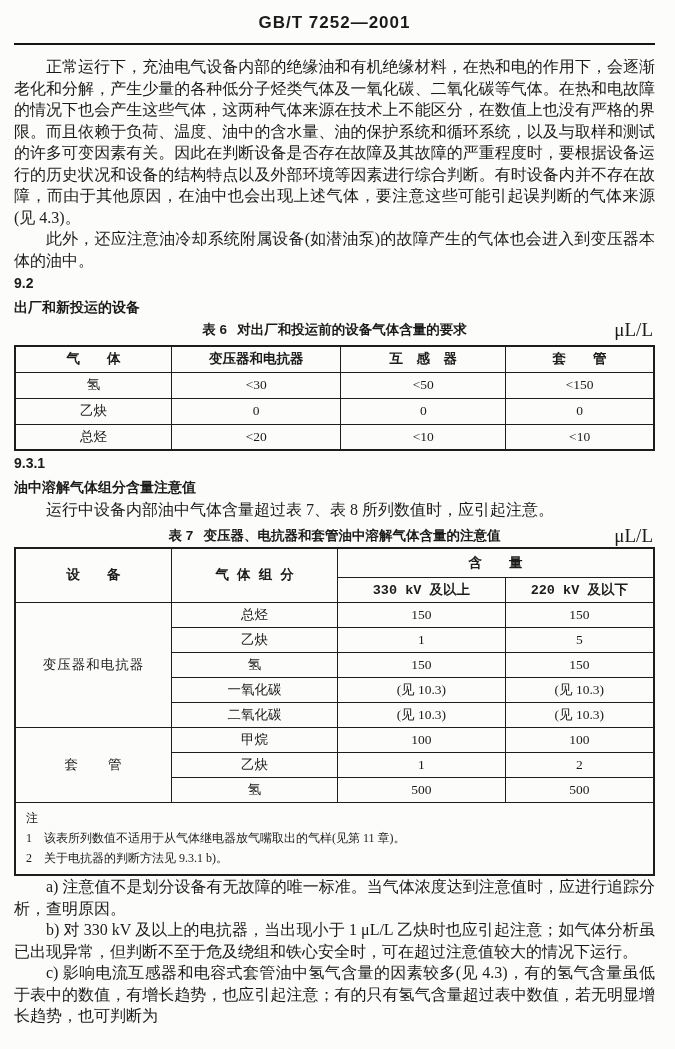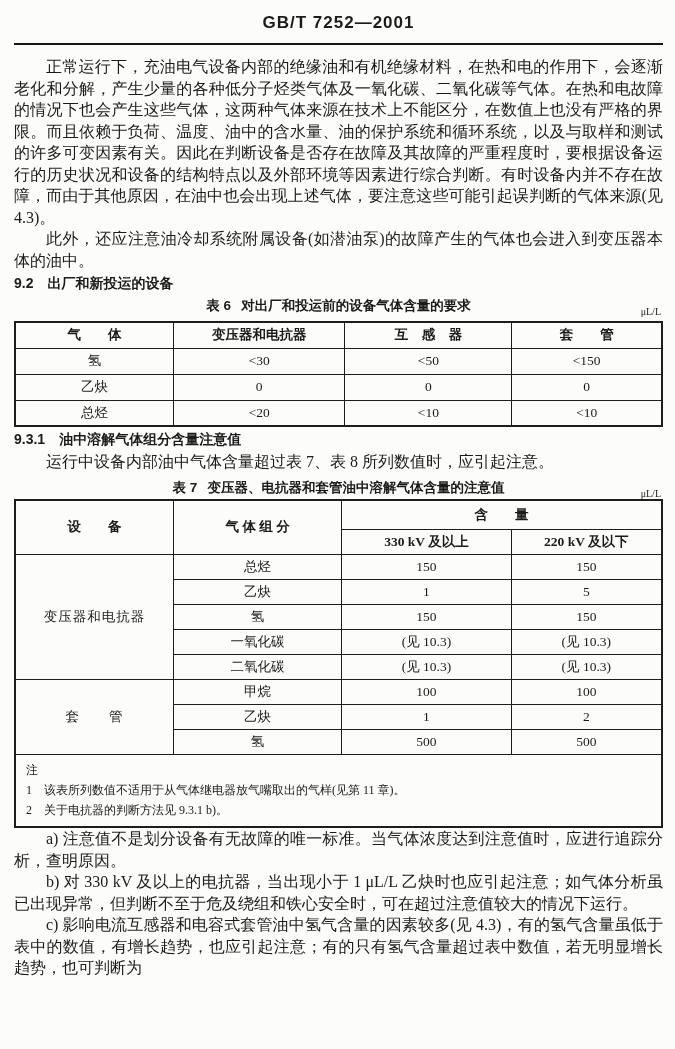--- a/index.html
+++ b/index.html
@@ -5,21 +5,21 @@
   * { margin:0; padding:0; box-sizing:border-box; }
   html,body { background:#ffffff; }
   .page {
     position:relative;
     width:675px; height:1049px;
     background:#fcfcfa;
     font-family:"Liberation Serif","DejaVu Serif",serif;
     color:#1b1b1b;
     overflow:hidden;
   }
-  .content { padding:8px 12px 0 14px; }
+  .content { padding:8px 20px 0 14px; }
 
   .doc-header {
     text-align:center;
     font-family:"Liberation Sans","DejaVu Sans",sans-serif;
     font-weight:bold;
     font-size:17px;
     letter-spacing:1px;
     height:30px;
     line-height:30px;
   }
@@ -32,56 +32,57 @@
     text-indent:2em;
   }
   .intro-p1 { margin-top:11px; }
 
   .sec-heading {
     font-family:"Liberation Sans","DejaVu Sans",sans-serif;
     font-weight:bold;
     font-size:14px;
     line-height:24px;
     display:flex;
+    flex-direction:column;
   }
   .sec-heading .sec-num { margin-right:14px; }
 
   .tbl-caption {
     position:relative;
     text-align:center;
     font-family:"Liberation Sans","DejaVu Sans",sans-serif;
     font-weight:bold;
     font-size:13.5px;
     height:22px; line-height:22px;
   }
   .tbl-caption .cap-num { margin-right:10px; }
   .tbl-caption .unit {
-    position:absolute; right:2px; top:6px;
+    position:absolute; right:2px; top:0;
     font-family:"Liberation Serif","DejaVu Serif",serif;
     font-weight:normal;
-    font-size:10px;
+    font-size:19px;
   }
   .cap6 { }
   .cap7 { margin-top:4px; }
 
   table {
     width:100%;
     border-collapse:collapse;
     border:2px solid #1d1d1d;
     table-layout:fixed;
   }
   th, td {
     border:1px solid #1d1d1d;
     text-align:center;
     vertical-align:middle;
     font-size:13.5px;
     padding:0 4px;
   }
   th {
-    font-family:Liberation Serif, serif;
+    font-family:Liberation Mono, monospace;
     font-weight:bold;
   }
   td { font-family:"Liberation Serif","DejaVu Serif",serif; }
 
   .table6 { margin-top:4px; }
   .table6 col.c1 { width:24.5%; }
   .table6 col.c2 { width:26.5%; }
   .table6 col.c3 { width:25.8%; }
   .table6 col.c4 { width:23.2%; }
   .table6 tr { height:26px; }

